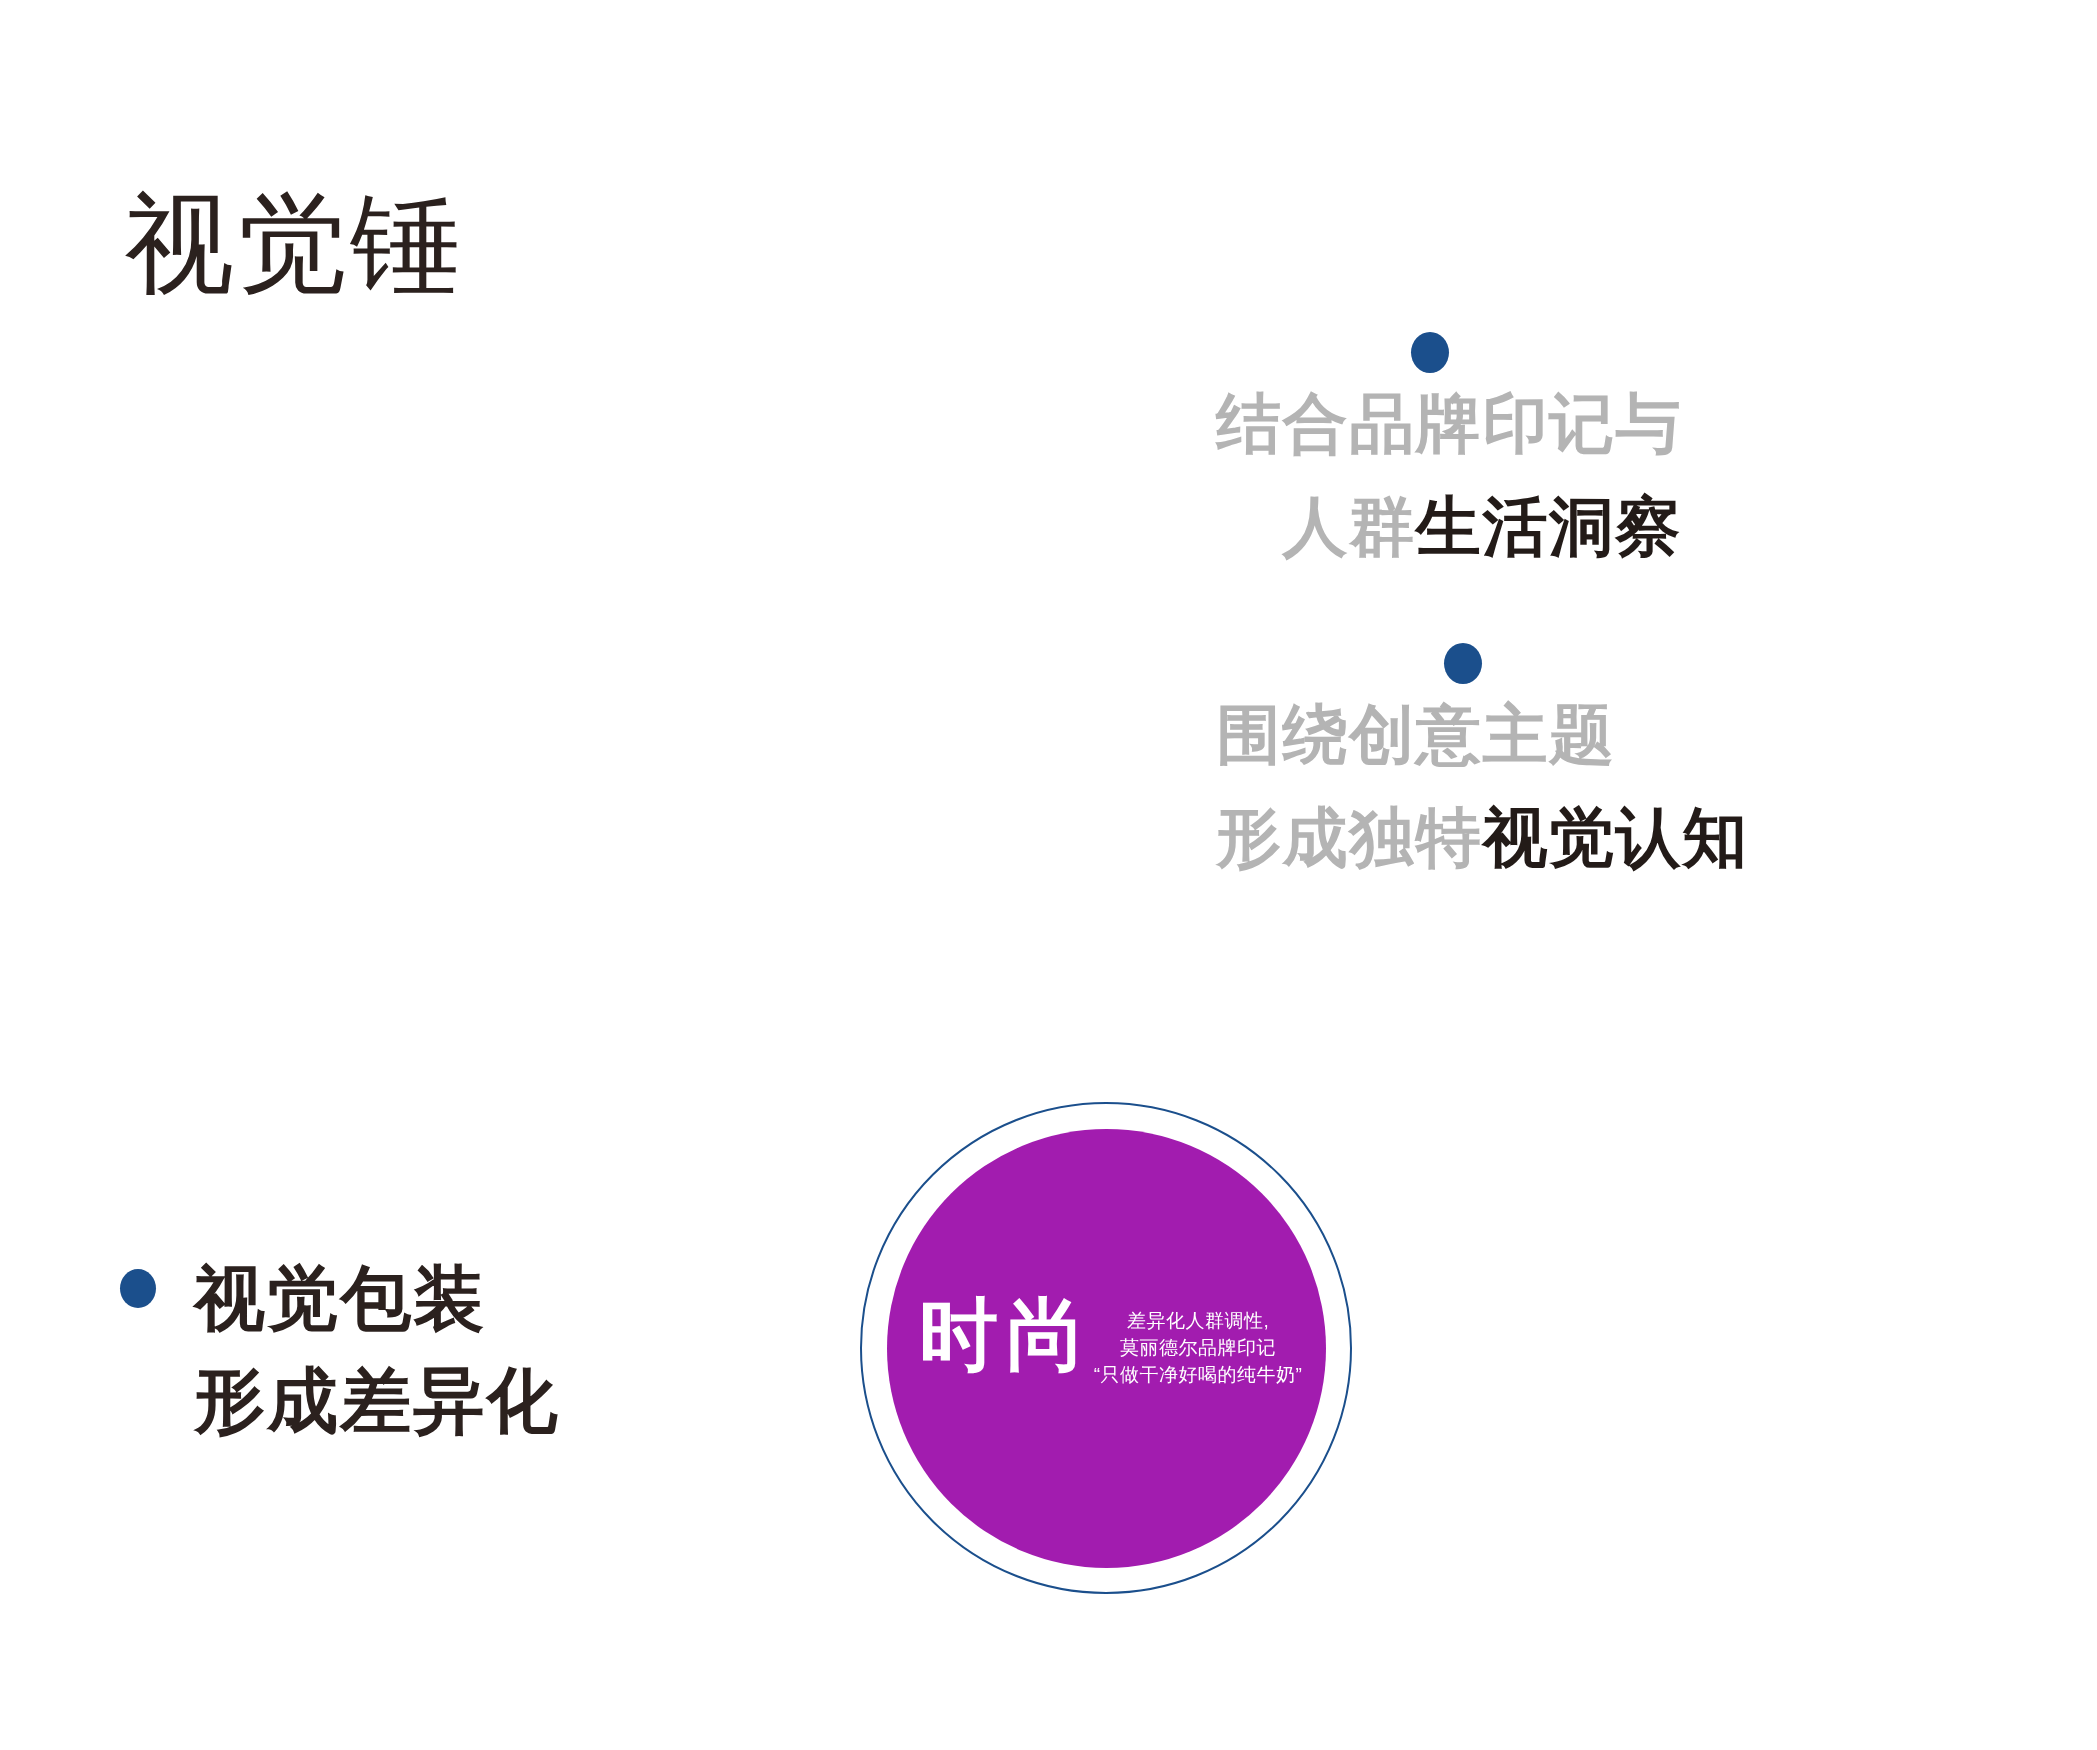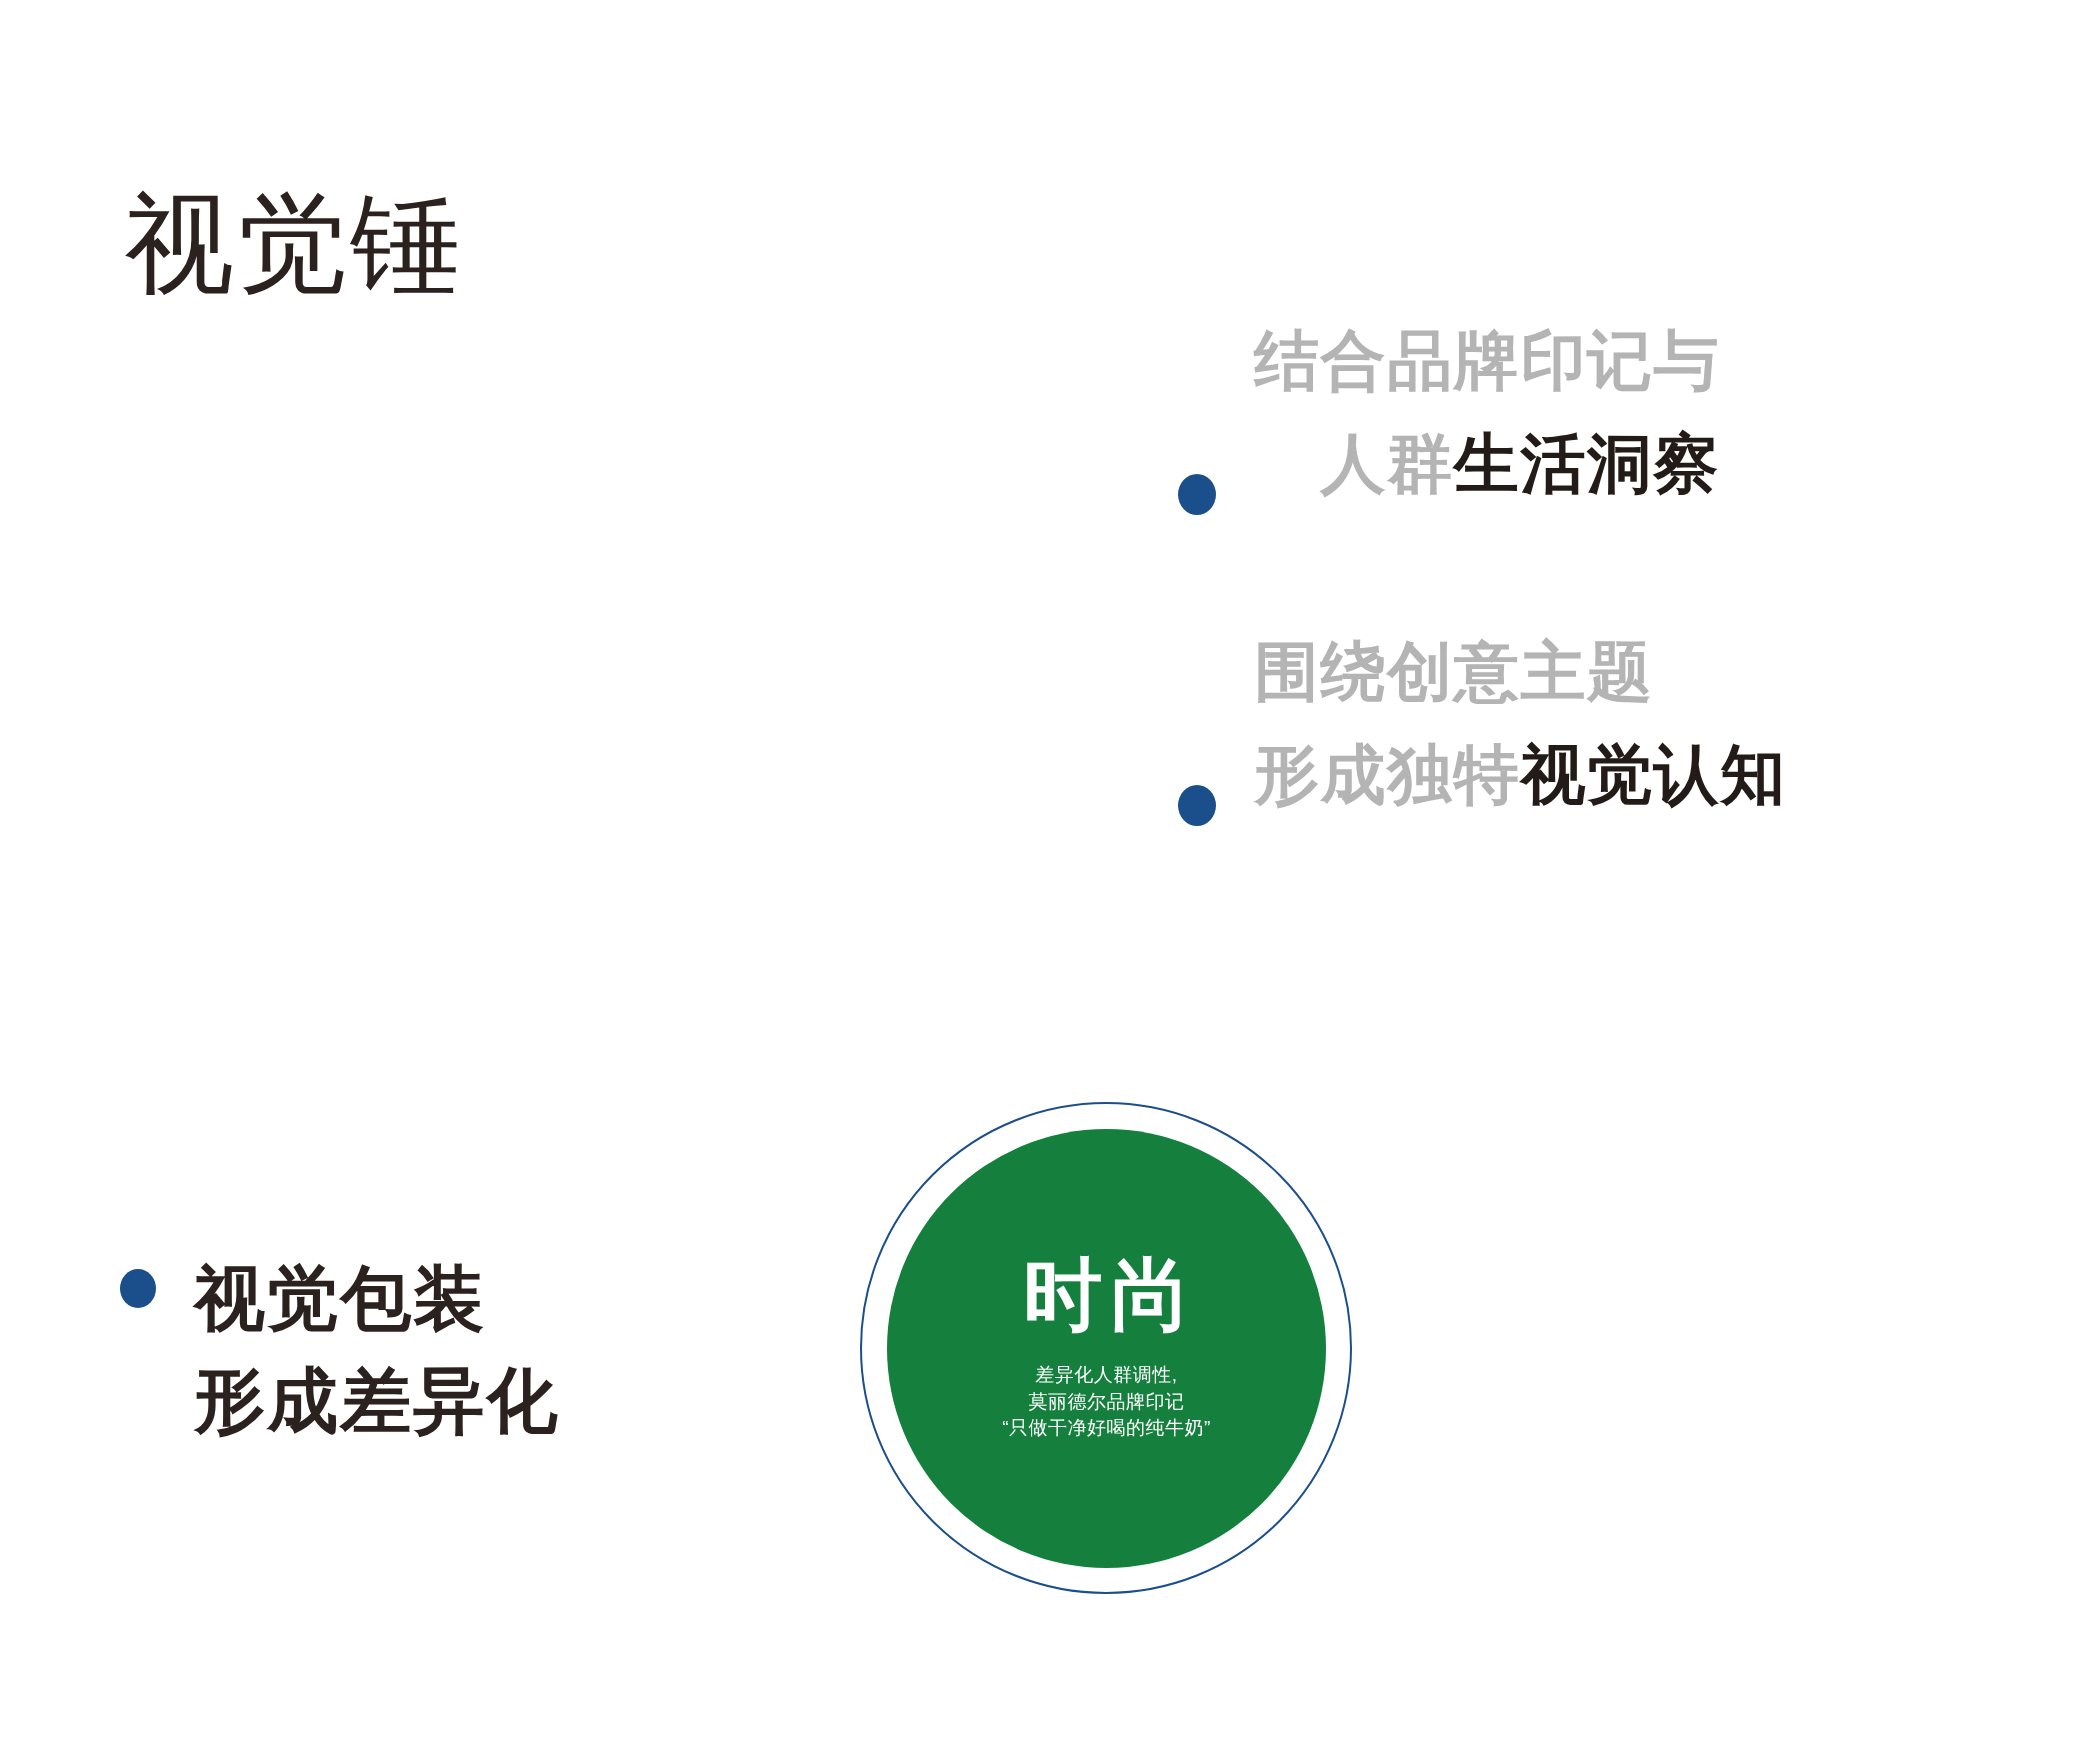--- a/index.html
+++ b/index.html
@@ -28,21 +28,22 @@
     font-weight: 400;
     color: #2b211e;
     letter-spacing: 3.1px;
     white-space: nowrap;
   }
 
   
   .bullet-row {
     position: absolute;
     display: flex;
-    align-items: flex-end;
+    align-items: center;
+    flex-direction: column;
   }
   #bullet-1 { left: 1178px; top: 310px; }
   #bullet-2 { left: 1178px; top: 621px; }
 
   .bullet-dot {
     width: 38px;
     height: 41px;
     border-radius: 50%;
     background: #1b4f8c;
     flex: 0 0 auto;
@@ -97,23 +98,23 @@
   #circle-1 { left: 860px; top: 1102px; }
   #circle-2 { left: 1464px; top: 1102px; }
 
   .circle-fill {
     position: absolute;
     left: 25px;
     top: 25px;
     width: 439px;
     height: 439px;
     border-radius: 50%;
-    background: #15803d;
+    background: #a21caf;
     display: flex;
-    flex-direction: column;
+    flex-direction: row;
     align-items: center;
     justify-content: center;
     box-sizing: border-box;
   }
   .circle-title {
     color: #ffffff;
     font-size: 79px;
     font-weight: 700;
     letter-spacing: 8.4px;
     line-height: 1;

